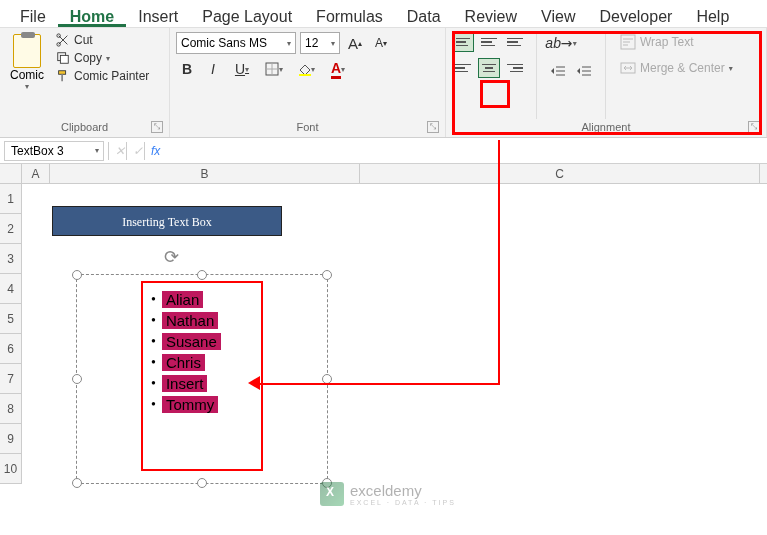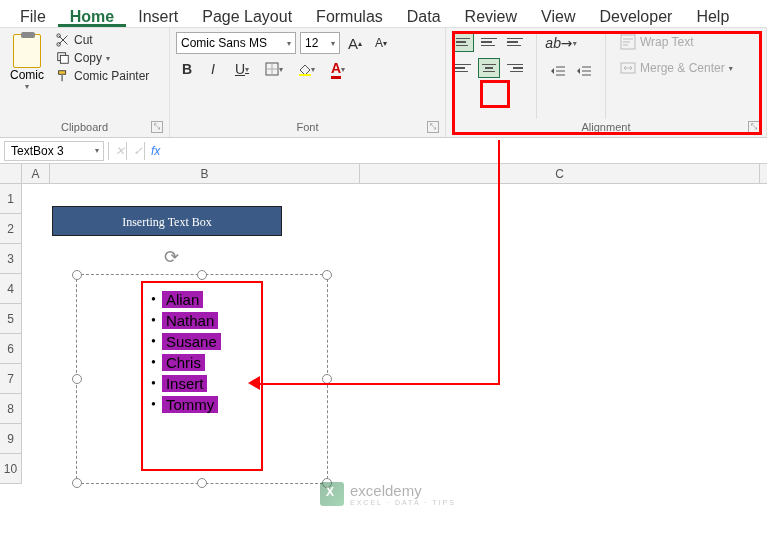--- a/index.html
+++ b/index.html
@@ -81,21 +81,21 @@
 .sel-handle { position: absolute; width: 10px; height: 10px; background: #fff; border: 1px solid #888; border-radius: 50%; }
 .h-tl{left:-5px;top:-5px} .h-tc{left:calc(50% - 5px);top:-5px} .h-tr{right:-5px;top:-5px}
 .h-ml{left:-5px;top:calc(50% - 5px)} .h-mr{right:-5px;top:calc(50% - 5px)}
 .h-bl{left:-5px;bottom:-5px} .h-bc{left:calc(50% - 5px);bottom:-5px} .h-br{right:-5px;bottom:-5px}
 
 
 .redlist-box { position: absolute; left: 64px; top: 6px; width: 122px; height: 190px; border: 2px solid red; }
 .bullet-list { list-style: none; padding: 6px 0; }
 .bullet-list li { display: flex; align-items: center; gap: 6px; padding: 2px 8px; font-family: 'Comic Sans MS', cursive; font-size: 15px; }
 .bullet-list li::before { content: '•'; font-size: 14px; }
-.bullet-list li span { background: #a21caf; padding: 0 4px; }
+.bullet-list li span { background: #be185d; padding: 0 4px; }
 
 
 .arrow-vert { position: absolute; left: 498px; top: 140px; width: 0; height: 245px; border-left: 2px solid red; }
 .arrow-horz { position: absolute; left: 258px; top: 383px; width: 240px; height: 0; border-top: 2px solid red; }
 .arrow-head { position: absolute; left: 248px; top: 376px; width: 0; height: 0; border-top: 7px solid transparent; border-bottom: 7px solid transparent; border-right: 12px solid red; }
 
 
 .watermark { position: absolute; left: 320px; top: 482px; display: flex; align-items: center; gap: 6px; opacity: 0.45; }
 .wm-icon { width: 24px; height: 24px; background: linear-gradient(135deg,#1e6e3c,#3aa85f); border-radius: 3px; position: relative; }
 .wm-icon::after { content:'X'; color:#fff; font-weight:bold; position:absolute; left:6px; top:3px; }

